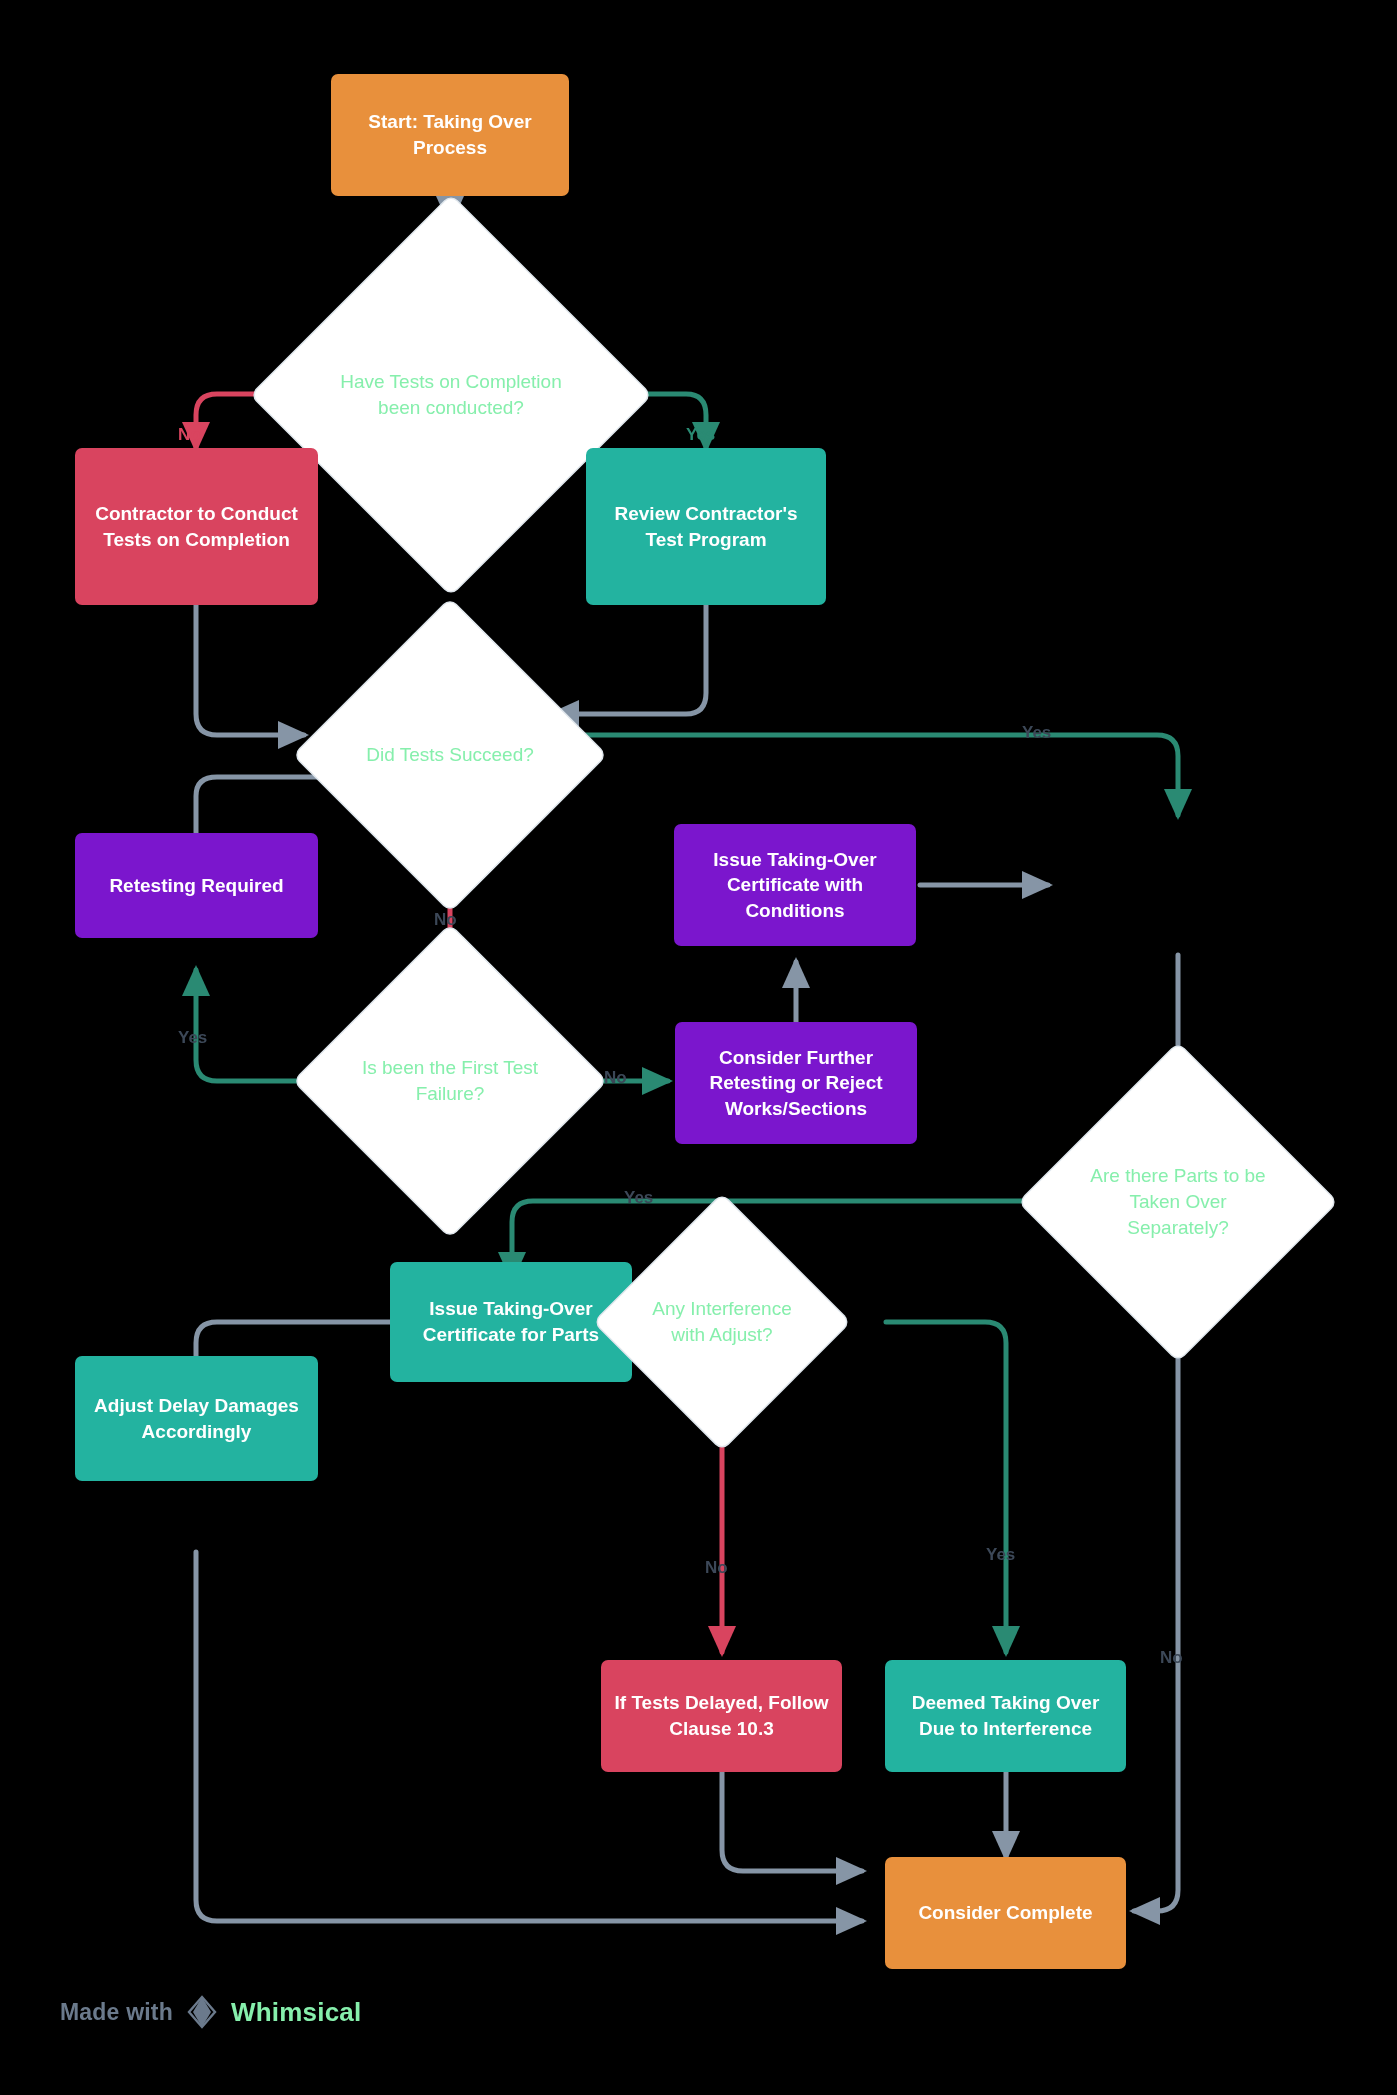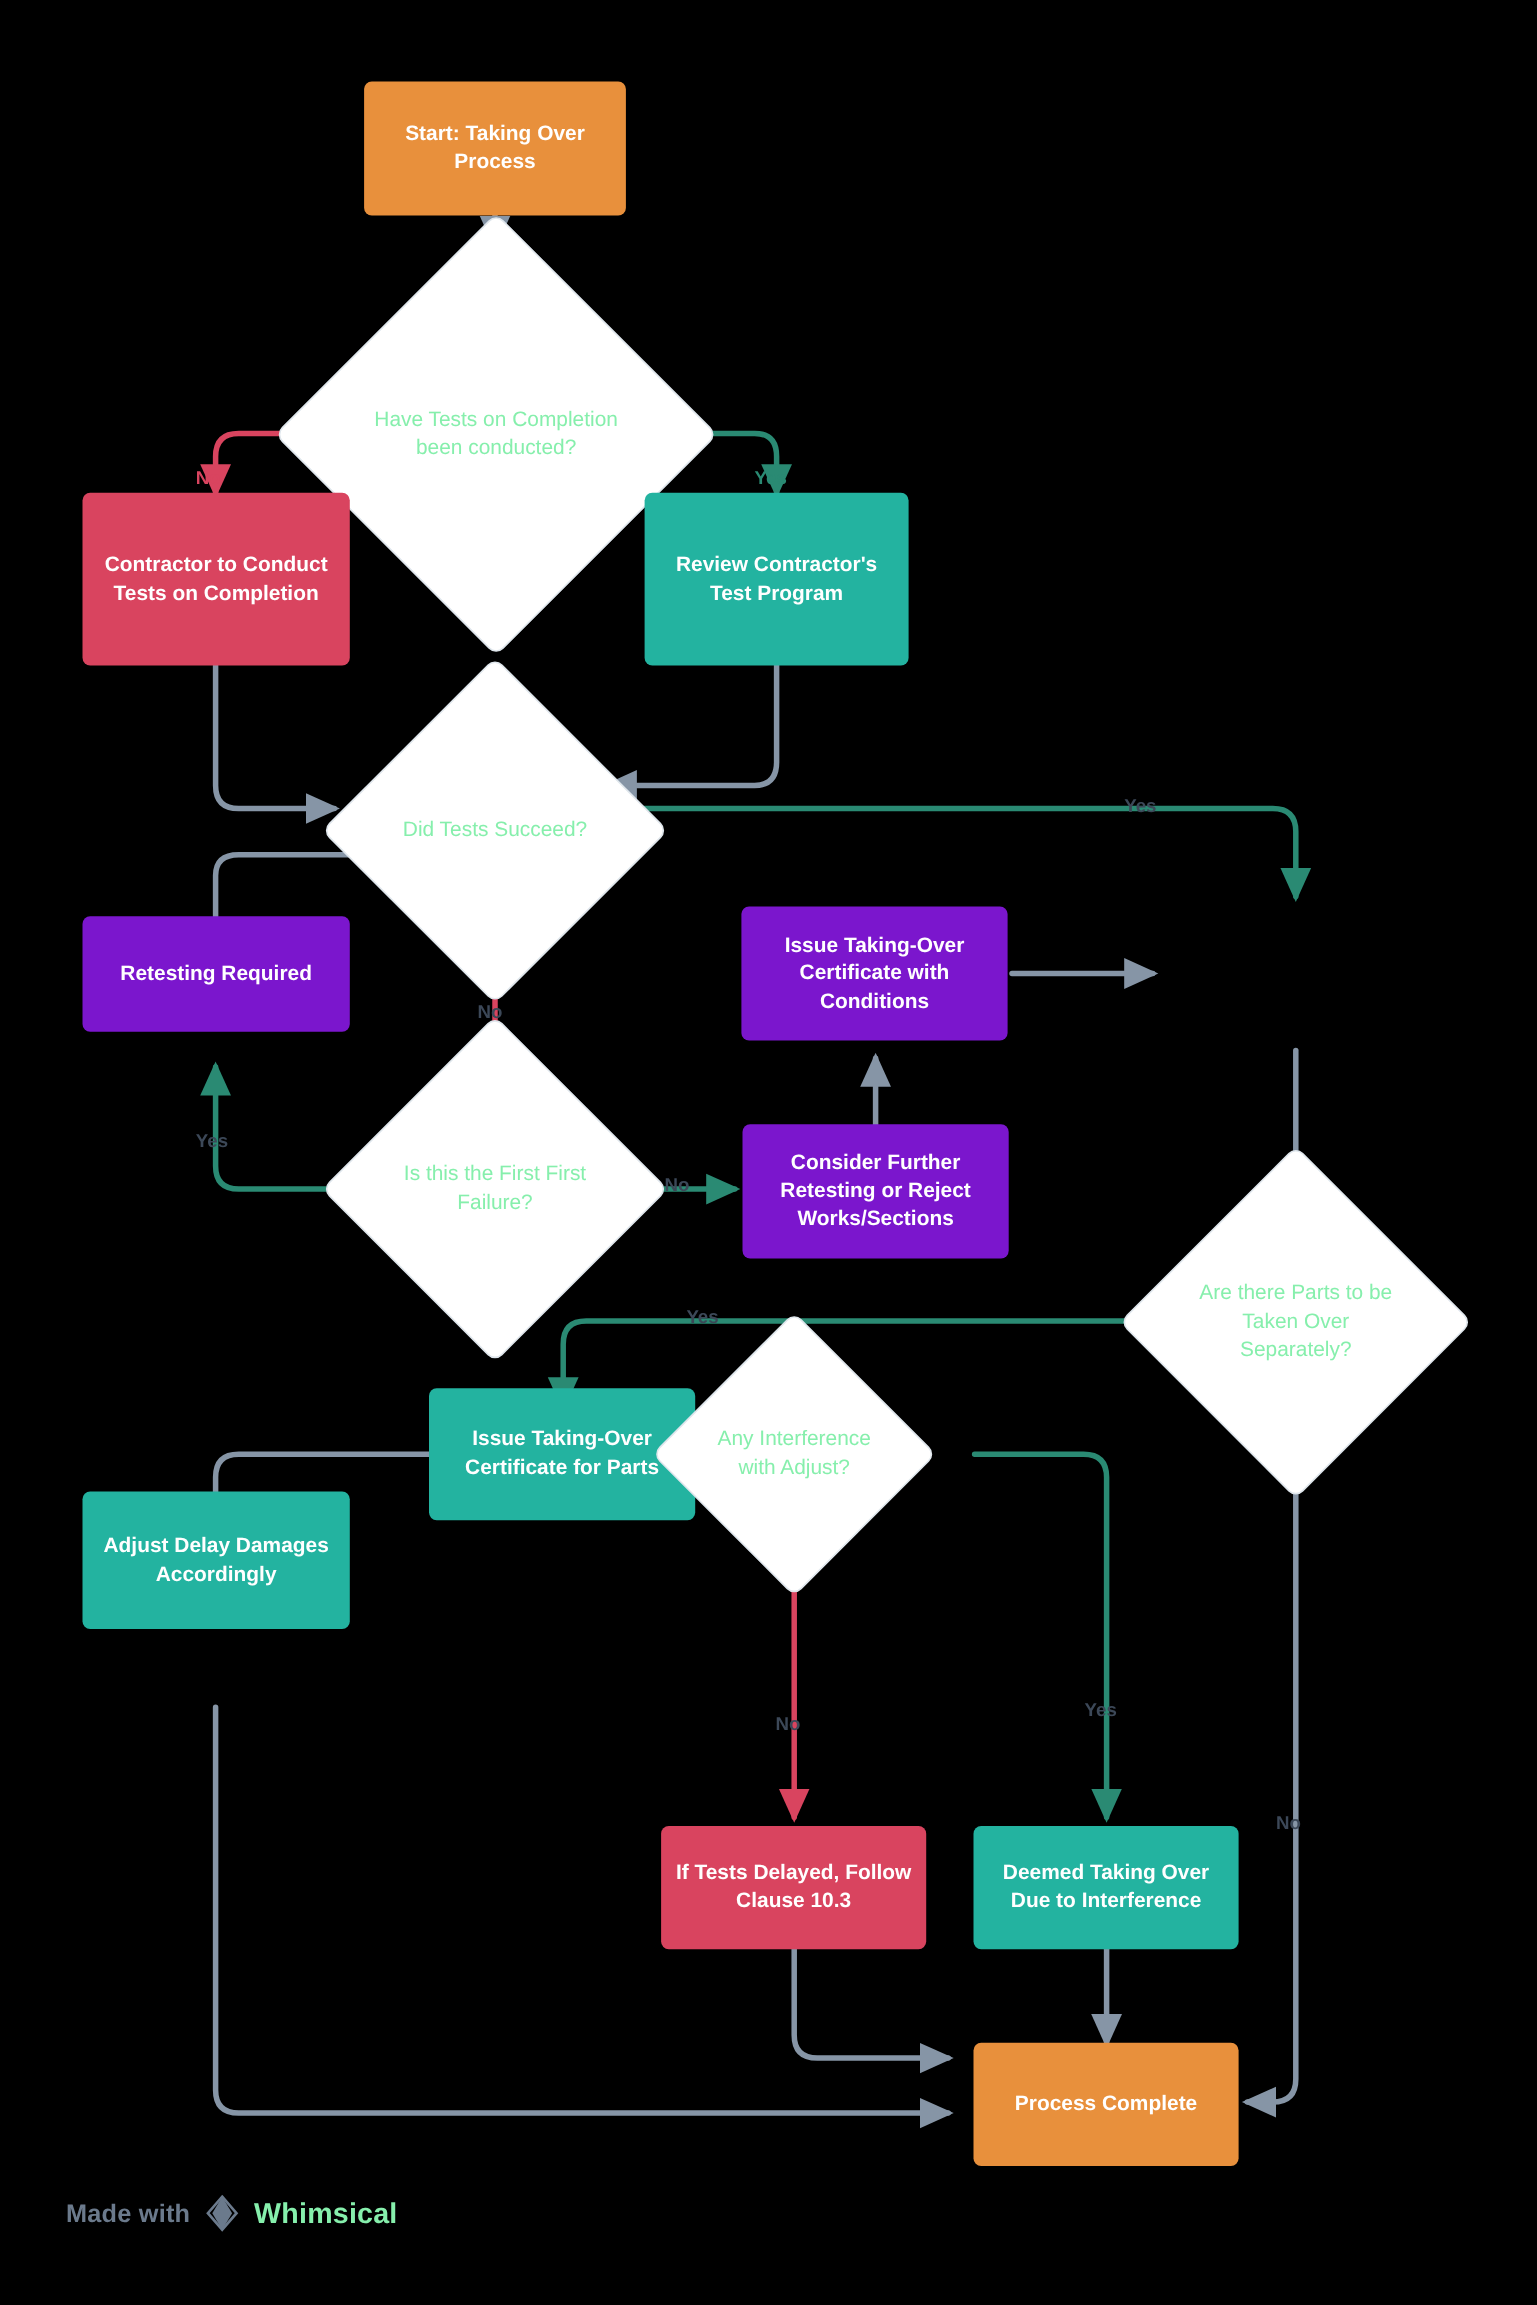--- a/index.html
+++ b/index.html
@@ -190,21 +190,21 @@
     <span>Retesting Required</span>
   </div>
 
   <div class="node box" style="left:674px; top:824px; width:242px; height:122px; background:#7B16CD;">
     <span>Issue Taking-Over Certificate with Conditions</span>
   </div>
 
 
   <div class="diamond-wrap" style="left:340px; top:971px; width:220px; height:220px;">
     <div class="diamond-shape"></div>
-    <div class="diamond-label">Is this the First First Failure?</div>
+    <div class="diamond-label">Is been the First Test Failure?</div>
   </div>
 
   <div class="node box" style="left:675px; top:1022px; width:242px; height:122px; background:#7B16CD;">
     <span>Consider Further Retesting or Reject Works/Sections</span>
   </div>
 
   <div class="diamond-wrap" style="left:1066px; top:1090px; width:224px; height:224px;">
     <div class="diamond-shape"></div>
     <div class="diamond-label">Are there Parts to be Taken Over Separately?</div>
   </div>
@@ -224,21 +224,21 @@
 
   <div class="node box" style="left:601px; top:1660px; width:241px; height:112px; background:#D9445F;">
     <span>If Tests Delayed, Follow Clause 10.3</span>
   </div>
 
   <div class="node box" style="left:885px; top:1660px; width:241px; height:112px; background:#23B3A0;">
     <span>Deemed Taking Over Due to Interference</span>
   </div>
 
   <div class="node box" style="left:885px; top:1857px; width:241px; height:112px; background:#E8903C;">
-    <span>Process Complete</span>
+    <span>Consider Complete</span>
   </div>
 
   <div class="edge-label" style="left:178px; top:425px; color:#D9445F;">No</div>
 
   <div class="edge-label" style="left:686px; top:425px; color:#2A8A73;">Yes</div>
 
   <div class="edge-label" style="left:1022px; top:723px;">Yes</div>
 
   <div class="edge-label" style="left:434px; top:910px; color:#3C4858;">No</div>
 

